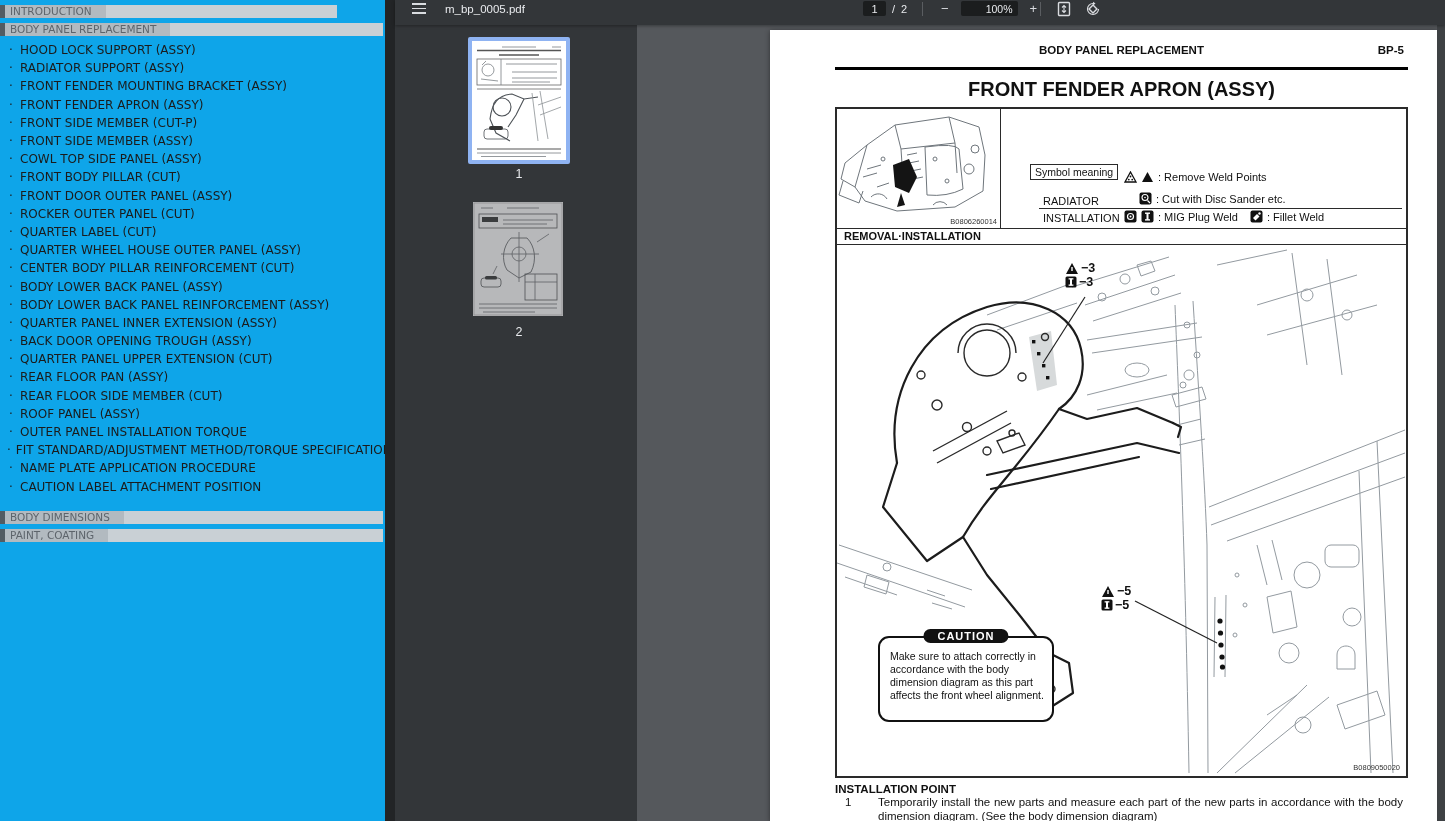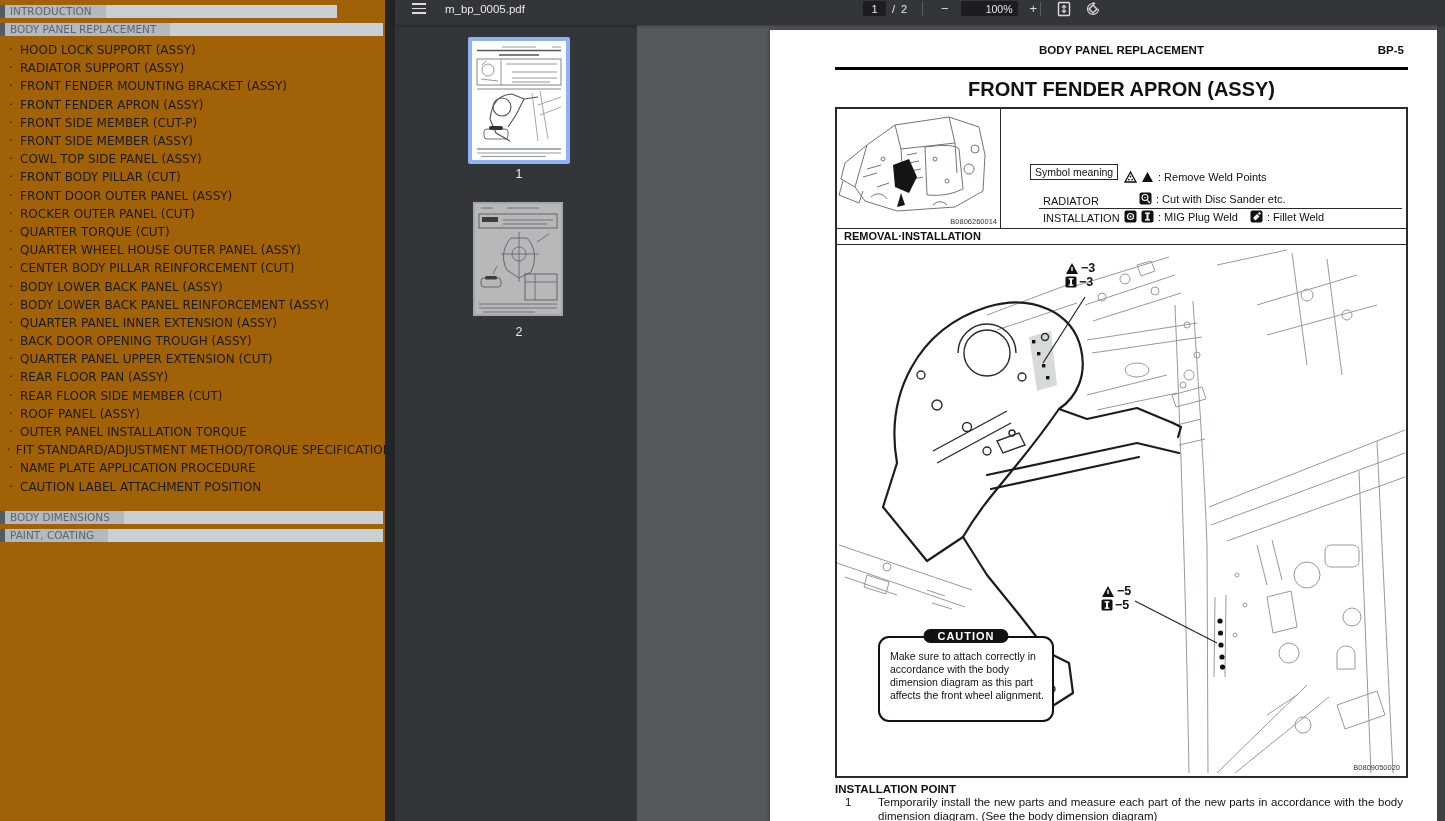--- a/index.html
+++ b/index.html
@@ -1,20 +1,20 @@
 <!DOCTYPE html>
 <html><head>
 <meta charset="utf-8">
 <style>
   html,body{margin:0;padding:0;}
   body{width:1445px;height:821px;position:relative;overflow:hidden;background:#55585c;
        font-family:"Liberation Sans",sans-serif;}
 
   
-  .toc{position:absolute;left:0;top:0;width:385px;height:821px;background:#a16207;
+  .toc{position:absolute;left:0;top:0;width:385px;height:821px;background:#0ea5e9;
        padding-top:5px;box-sizing:border-box;font-family:"DejaVu Sans",sans-serif;}
   .toc-header{height:13px;margin-bottom:5px;background:#c9d0d5;border-left:5px solid #525c63;
        box-sizing:border-box;display:flex;align-items:center;cursor:pointer;}
   .toc-header .hspan{background:#b2bac0;color:#5d646b;font-size:10.5px;line-height:13px;
        padding:0 14px 0 5px;white-space:nowrap;}
   .w-intro{width:337px;} .w-full{width:383px;}
   .toc-items{margin-top:5px;margin-bottom:6px;}
   .toc-item{display:flex;align-items:center;height:18.2px;font-size:12px;color:#1b1b1b;cursor:pointer;}
   .toc-bullet{width:8px;margin-left:7px;margin-right:5px;text-align:center;color:#1b1b1b;}
   .toc-label{white-space:nowrap;}
@@ -148,21 +148,21 @@
       <div class="toc-item">
       <span class="toc-bullet">·</span>
       <span class="toc-label">FRONT DOOR OUTER PANEL (ASSY)</span>
     </div>
       <div class="toc-item">
       <span class="toc-bullet">·</span>
       <span class="toc-label">ROCKER OUTER PANEL (CUT)</span>
     </div>
       <div class="toc-item">
       <span class="toc-bullet">·</span>
-      <span class="toc-label">QUARTER TORQUE (CUT)</span>
+      <span class="toc-label">QUARTER LABEL (CUT)</span>
     </div>
       <div class="toc-item">
       <span class="toc-bullet">·</span>
       <span class="toc-label">QUARTER WHEEL HOUSE OUTER PANEL (ASSY)</span>
     </div>
       <div class="toc-item">
       <span class="toc-bullet">·</span>
       <span class="toc-label">CENTER BODY PILLAR REINFORCEMENT (CUT)</span>
     </div>
       <div class="toc-item">

